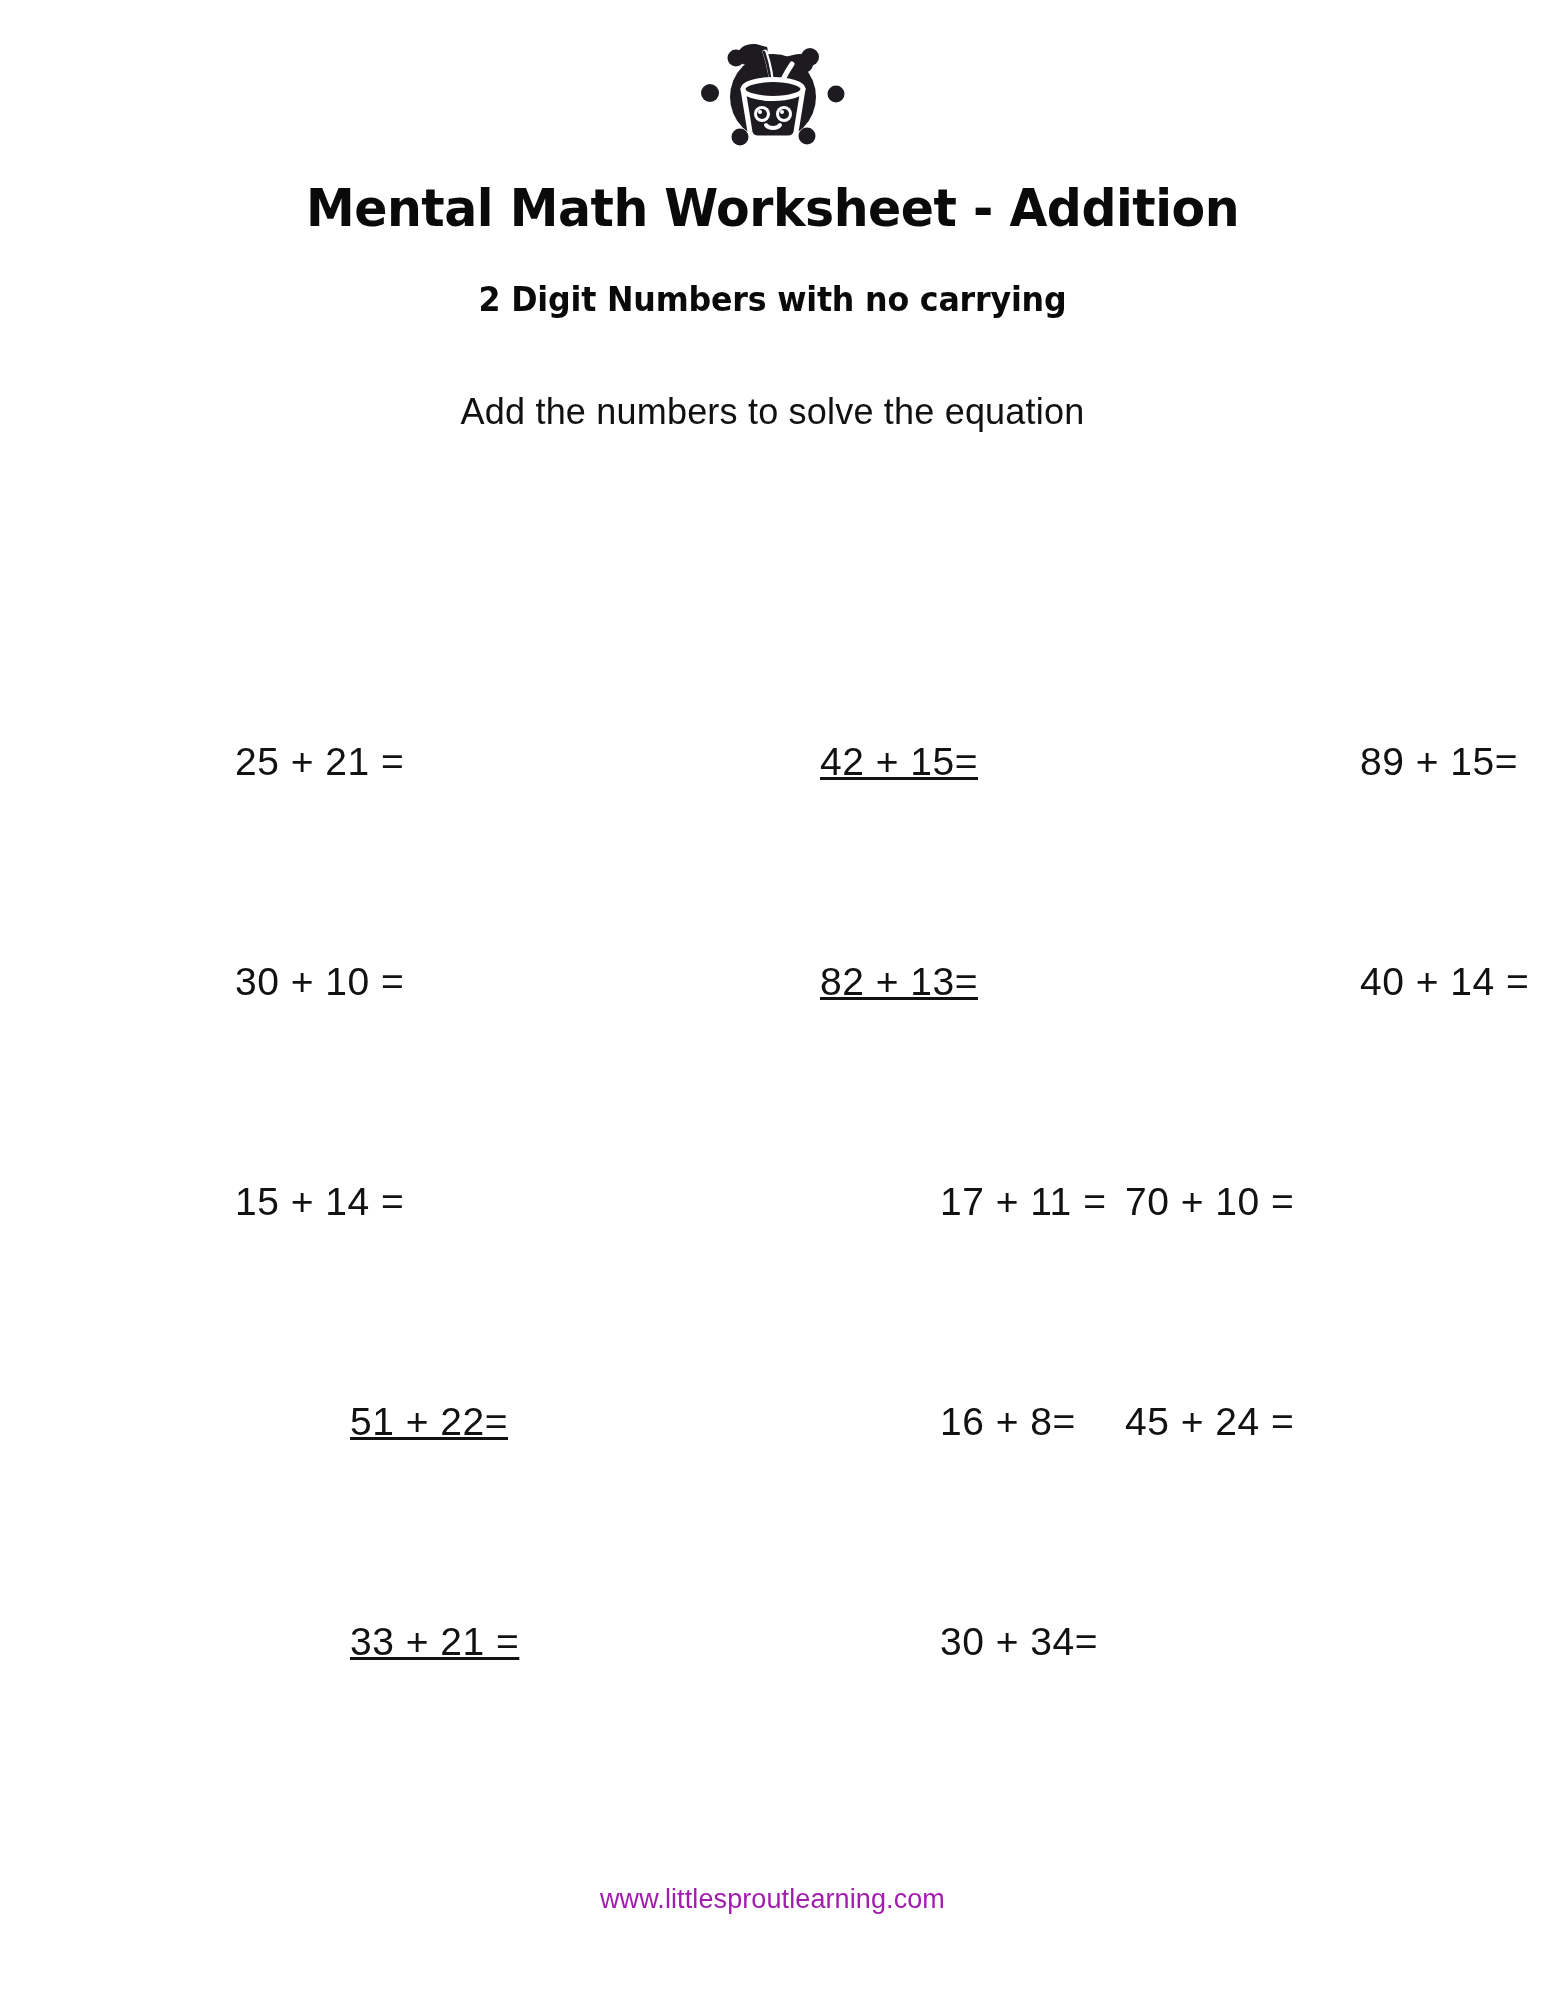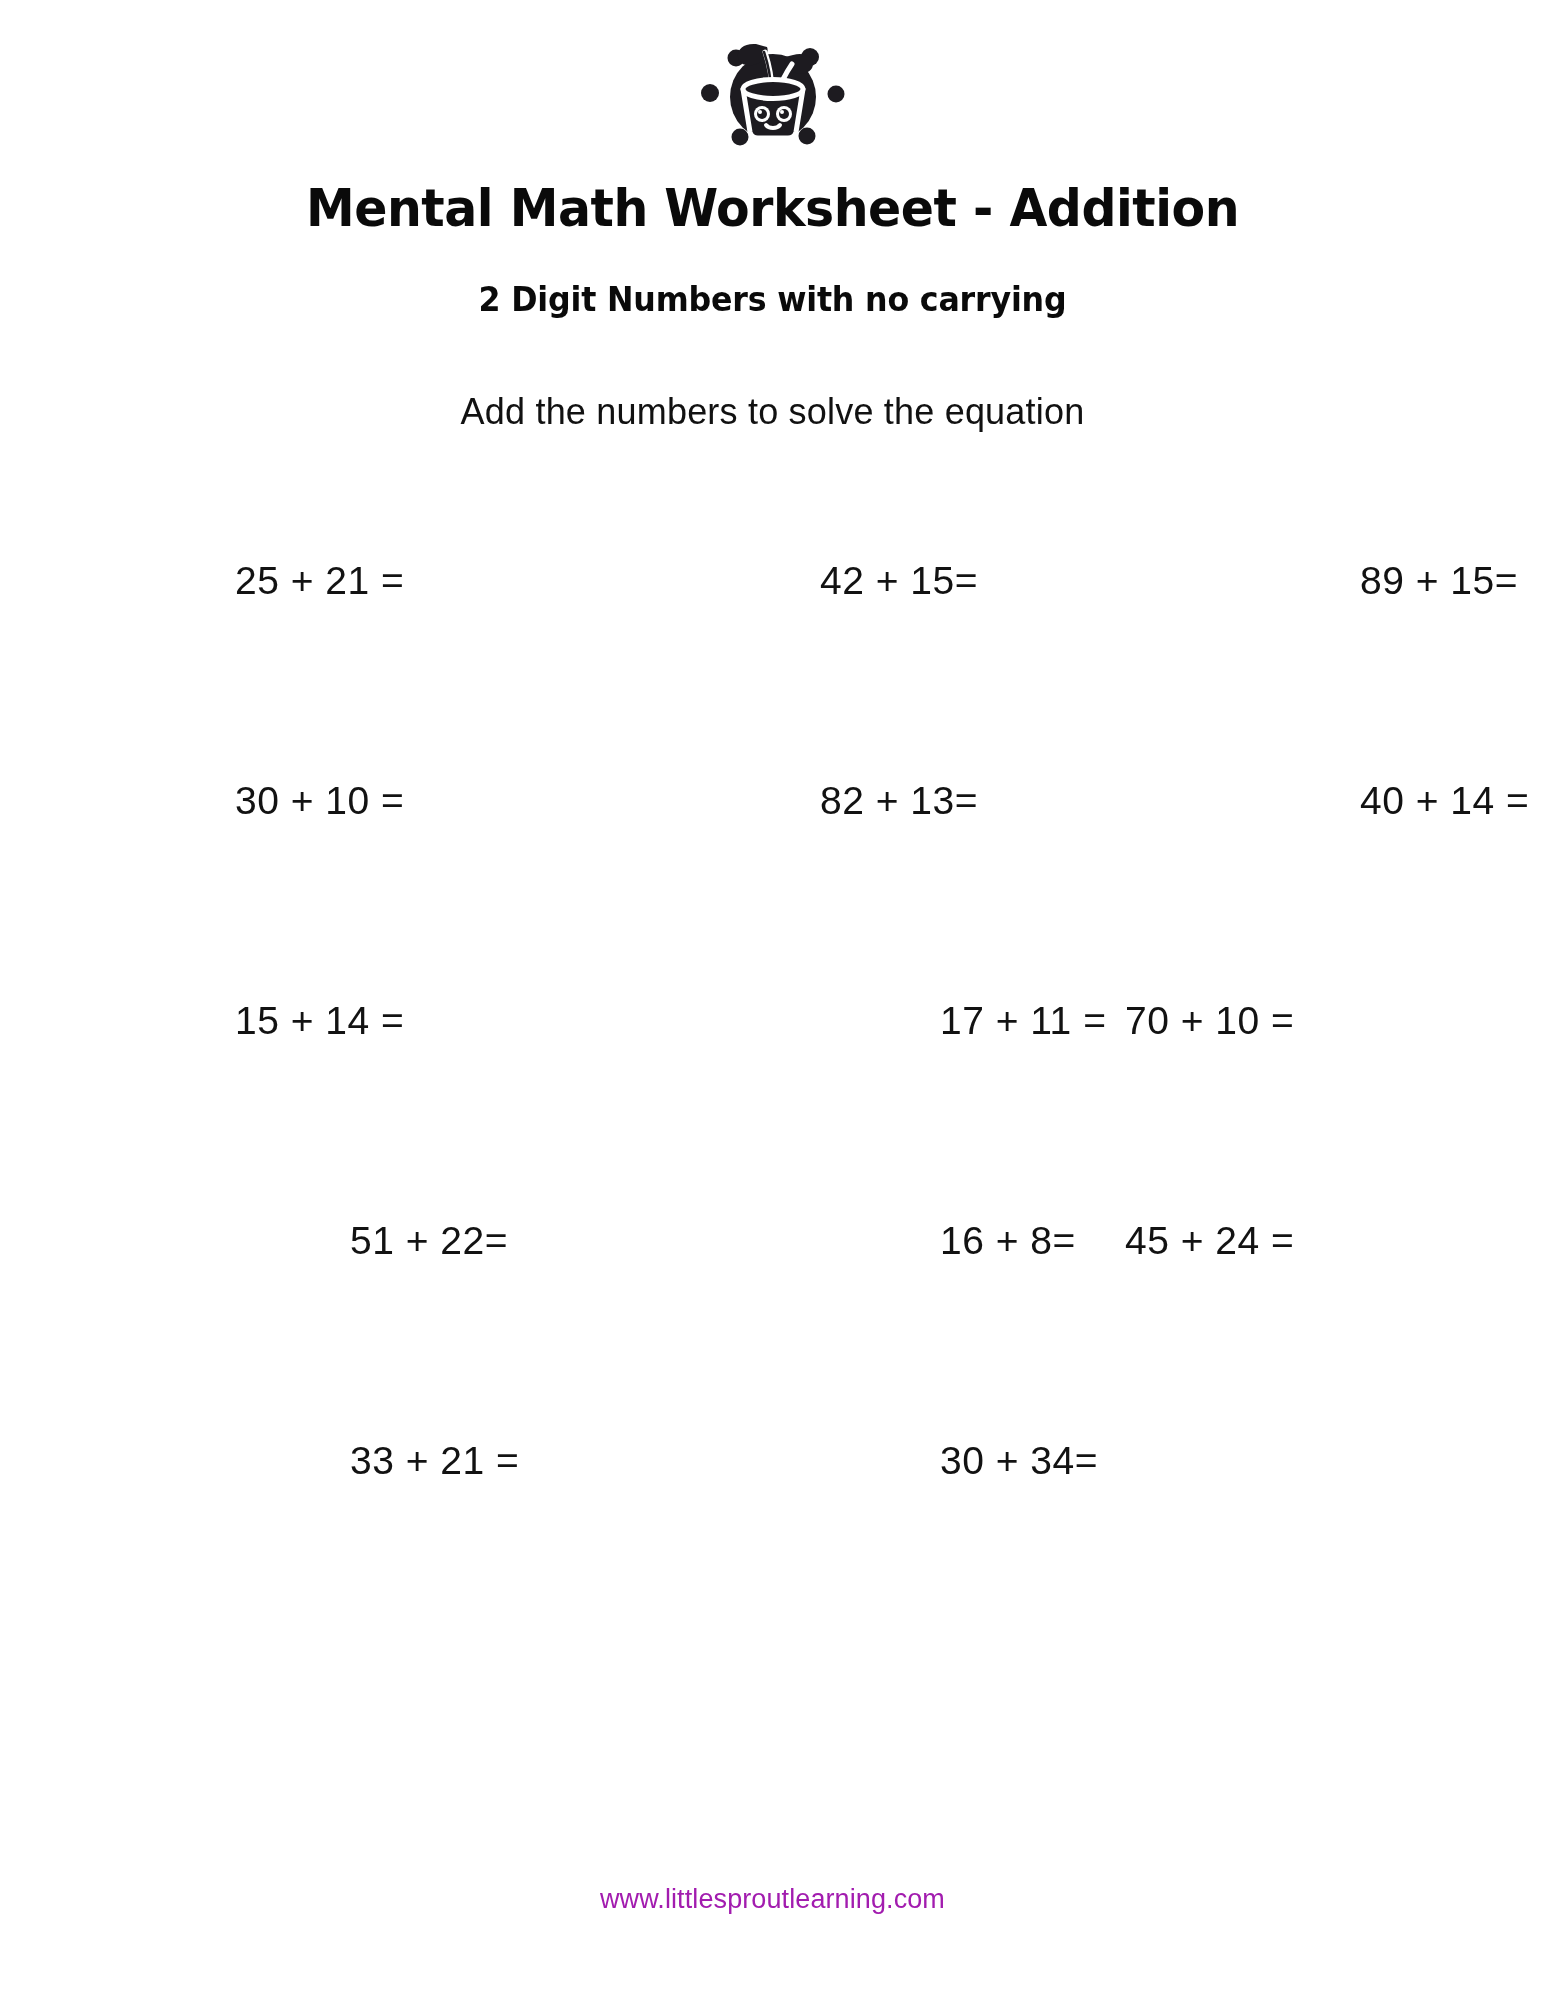--- a/index.html
+++ b/index.html
@@ -89,24 +89,24 @@
     font-size: 39px;
     letter-spacing: 0.5px;
     color: #121212;
     line-height: 1;
     white-space: pre;
     display: block;
   }
 
   .cell {
     display: flex;
-    align-items: flex-start;
+    align-items: flex-end;
   }
   .cell.c0 { justify-content: flex-start; padding-left: 10px; }
-  .cell.c1 { justify-content: flex-start; padding-left: 125px; }
+  .cell.c1 { justify-content: flex-start; padding-left: 125px; text-decoration: underline; }
   .cell.c2 { justify-content: flex-start; padding-left: 245px; }
 
   
   .footer {
     position: absolute;
     left: 0;
     right: 0;
     bottom: 85px;
     text-align: center;
     font-family: "Liberation Sans", sans-serif;

